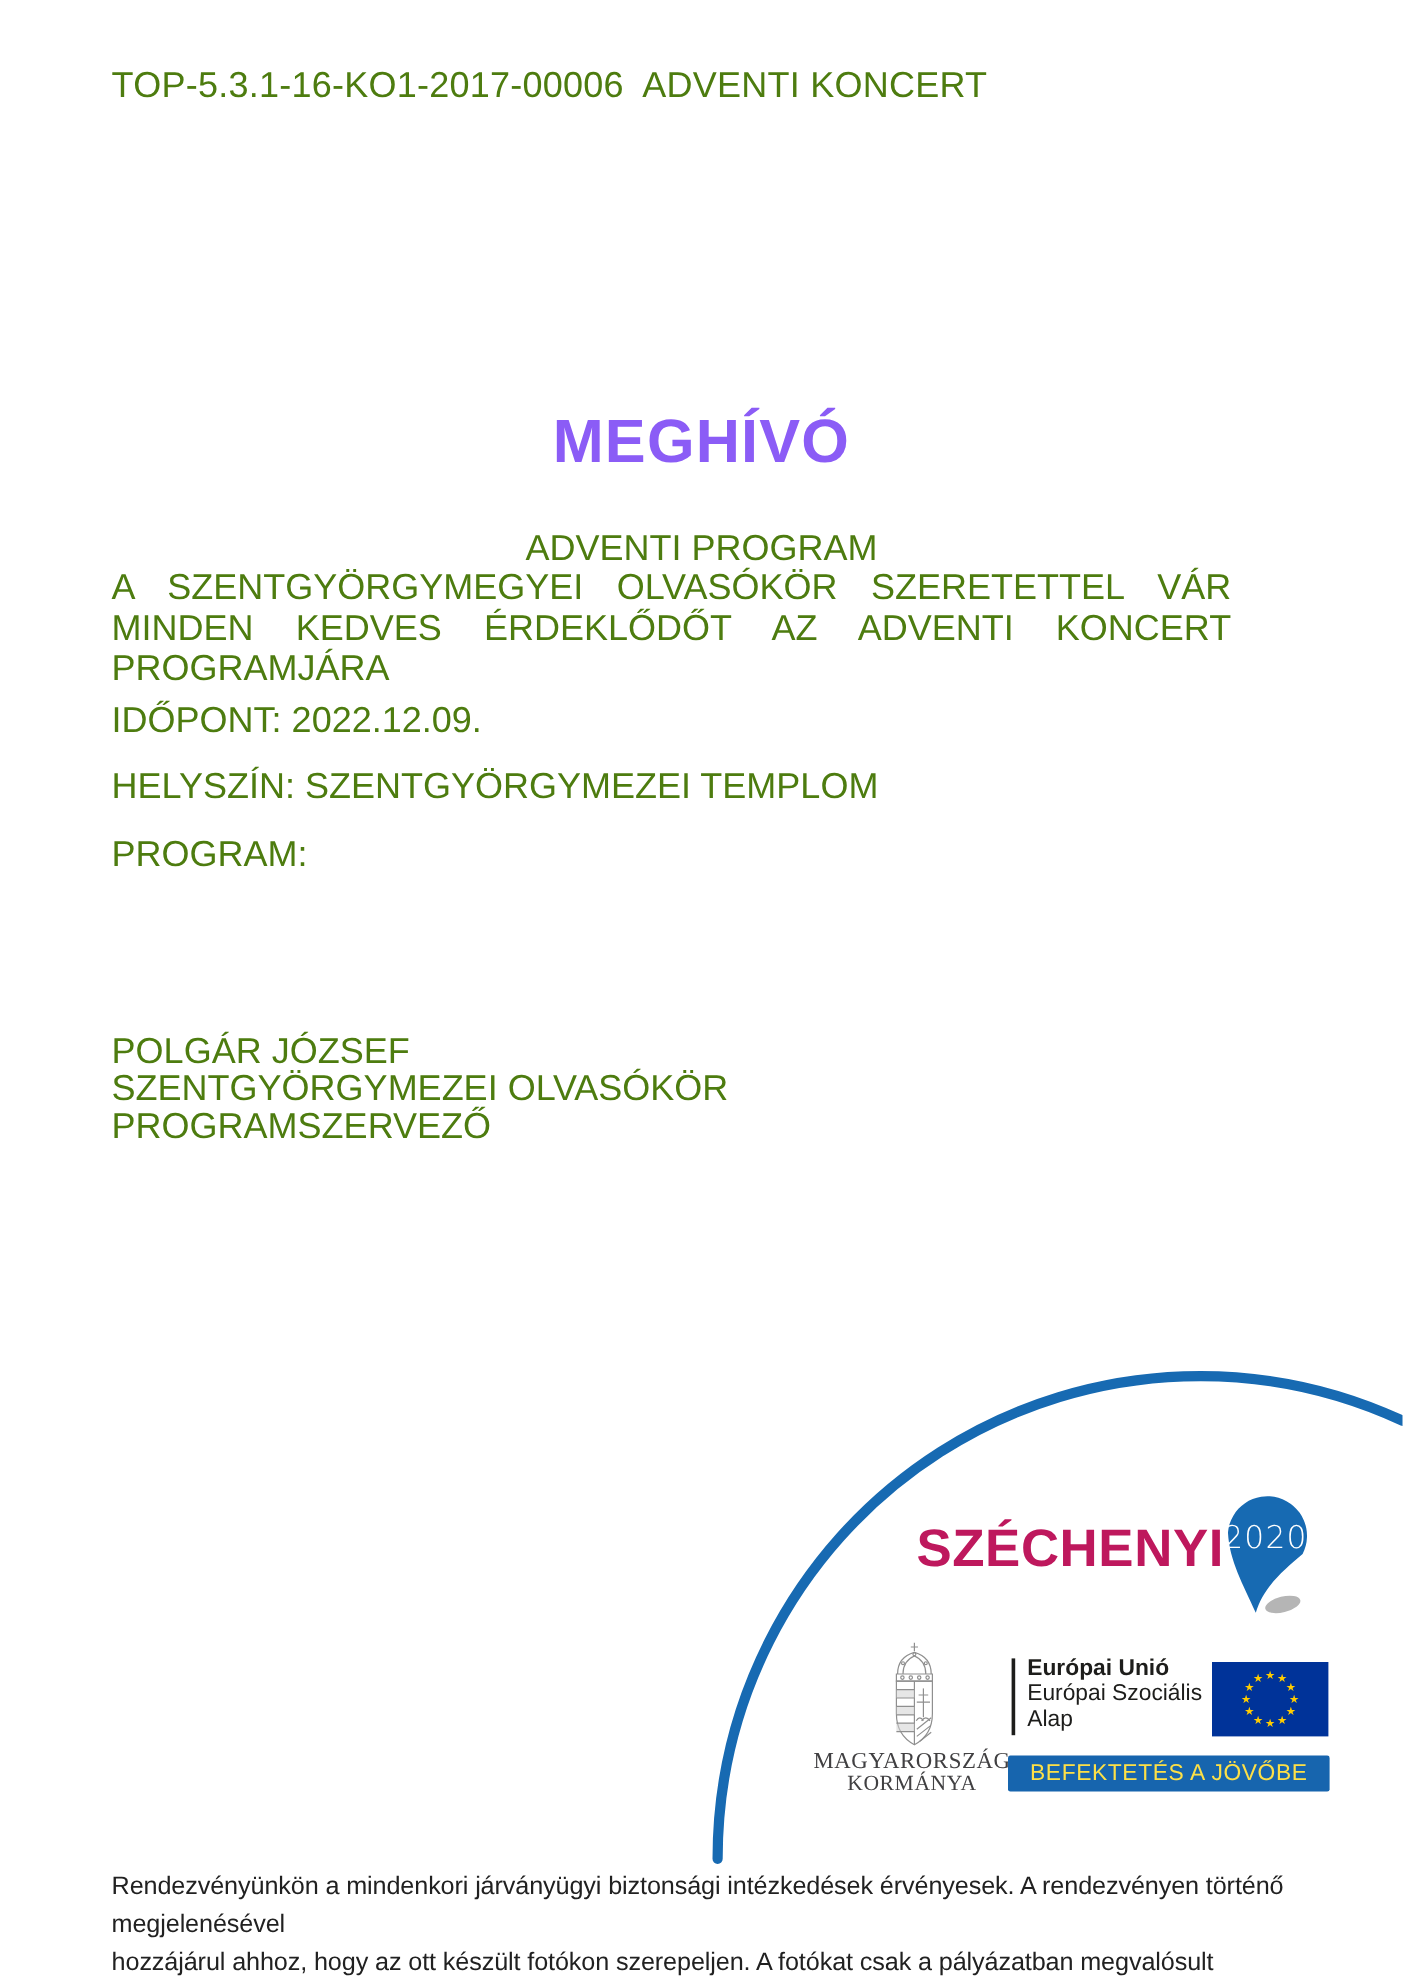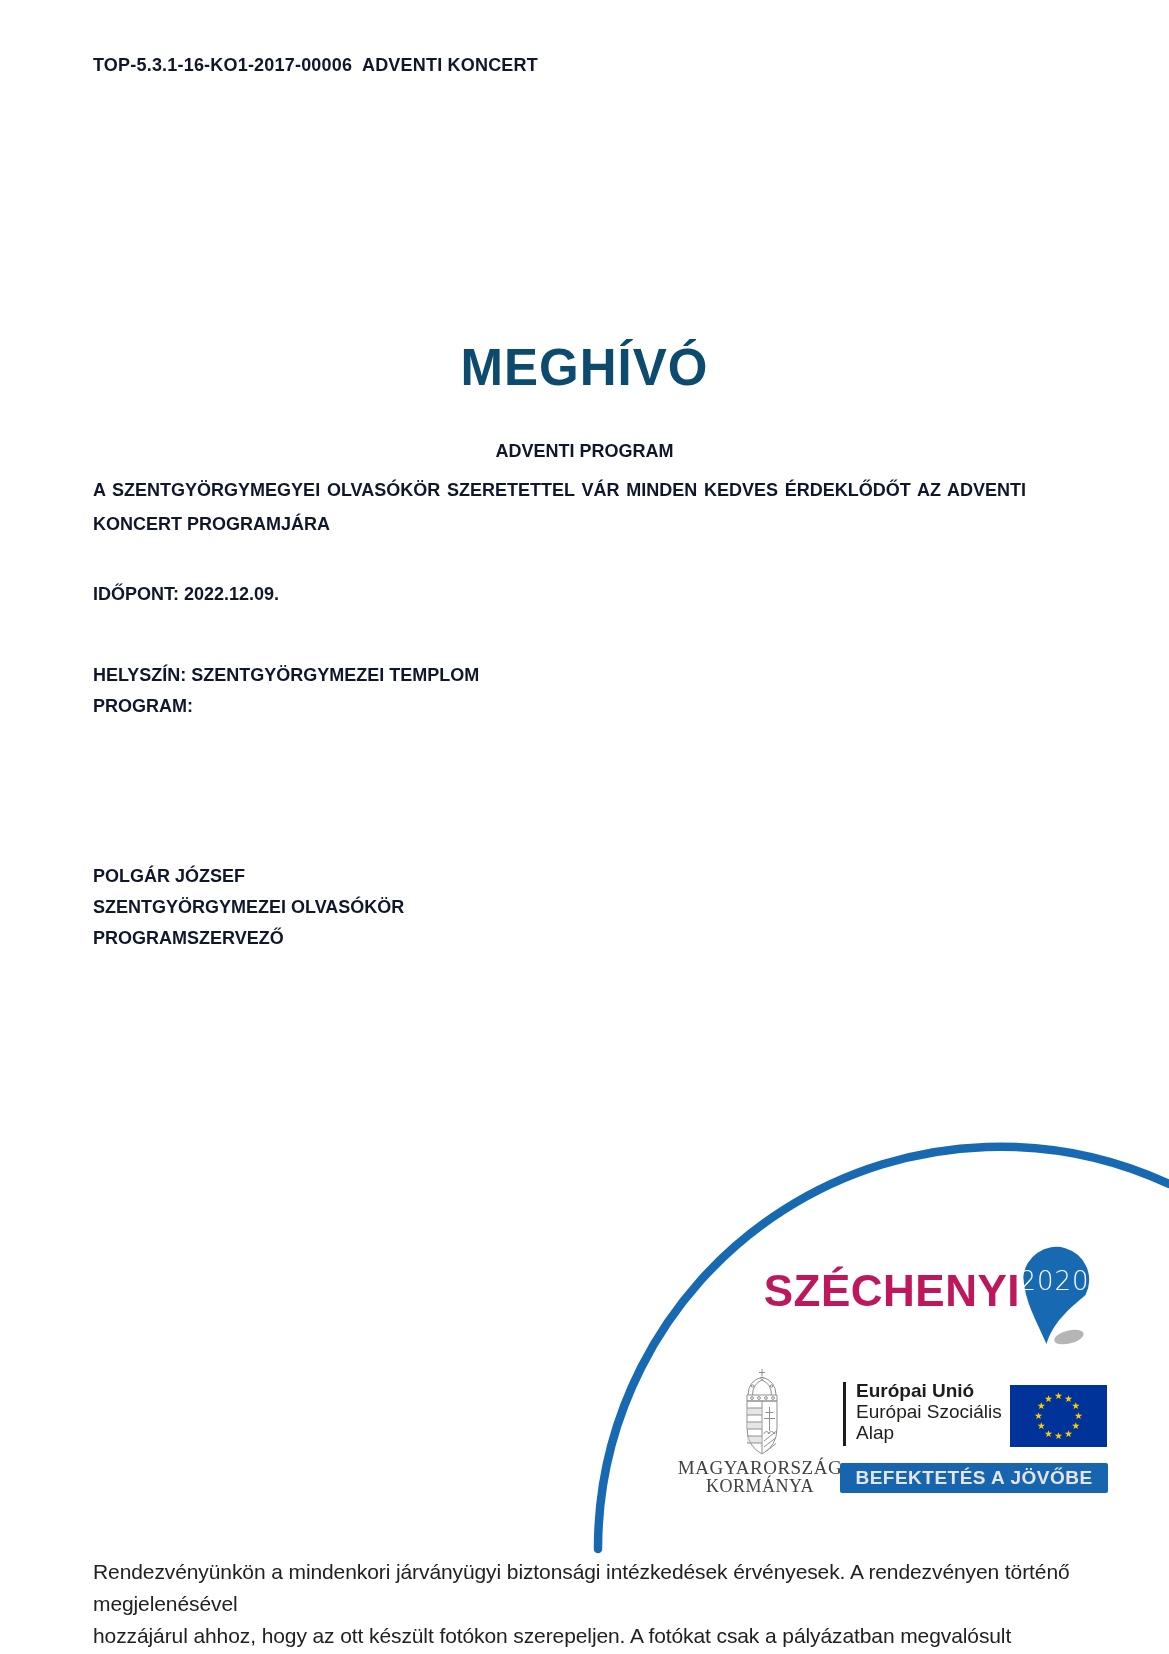--- a/index.html
+++ b/index.html
@@ -1,52 +1,52 @@
 <!DOCTYPE html>
 <html><head>
 <meta charset="utf-8">
 <style>
   html,body{margin:0;padding:0;background:#ffffff;}
   .page{
     position:relative;width:1169px;height:1654px;background:#ffffff;
     overflow:hidden;font-family:"Liberation Sans",sans-serif;margin:0 auto;
   }
   .abs{position:absolute;}
-  .gray-bold{font-weight:bold;color:#0f172a;font-size:18px;}
+  .gray-bold{font-weight:normal;color:#4d7c0f;font-size:30px;}
   .doc-header{left:93px;top:55px;white-space:pre-wrap;letter-spacing:0.2px;}
   .main-title{
     left:0;top:338px;width:1169px;text-align:center;
-    font-size:51px;font-weight:bold;color:#0c4a6e;letter-spacing:1px;
+    font-size:51px;font-weight:bold;color:#8b5cf6;letter-spacing:1px;
   }
   .subtitle{left:0;top:441px;width:1169px;text-align:center;}
   .intro{
     left:93px;top:473px;width:933px;line-height:34px;
     text-align:justify;text-align-last:left;
   }
   .line-idopont{left:93px;top:584px;}
-  .line-helyszin{left:93px;top:639px;margin-top:26px;}
+  .line-helyszin{left:93px;top:639px;}
   .line-program-label{left:93px;top:696px;}
   .line-program{left:93px;top:754px;}
   .signature{left:93px;top:861px;line-height:31px;}
   .szechenyi-wordmark{
     left:660px;top:1266px;width:360px;text-align:right;
     font-size:44px;font-weight:bold;color:#be185d;letter-spacing:0.5px;
   }
   .gov-wordmark{
     left:660px;top:1458px;width:200px;text-align:center;
     font-family:"Liberation Serif",serif;color:#414042;line-height:19px;
   }
   .gov-line1{font-size:19px;letter-spacing:0.5px;}
   .gov-line2{font-size:18px;letter-spacing:0.5px;}
   .eu-bar{left:843px;top:1382px;width:3px;height:64px;background:#1d1d1b;}
   .eu-text{left:856px;top:1380px;font-size:19px;color:#1d1d1b;line-height:21px;}
   .eu-text .bold{font-weight:bold;}
   .banner{
     left:840px;top:1463px;width:268px;height:30px;background:#1765ae;
-    border-radius:2px;color:#e5e5e5;font-weight:bold;font-size:19px;
+    border-radius:2px;color:#fde047;font-weight:normal;font-size:19px;
     text-align:center;line-height:30px;letter-spacing:0.5px;
   }
   .footer-note{
     left:93px;top:1556px;width:990px;font-size:21px;color:#212121;
     line-height:32px;white-space:pre-line;letter-spacing:-0.1px;
   }
   svg.decor{position:absolute;left:0;top:0;pointer-events:none;}
   .eu-star{fill:#ffcc00;font-size:9.5px;text-anchor:middle;font-family:"DejaVu Sans",sans-serif;}
   .pin-year{
     fill:#ffffff;font-size:26px;font-weight:300;letter-spacing:1px;

